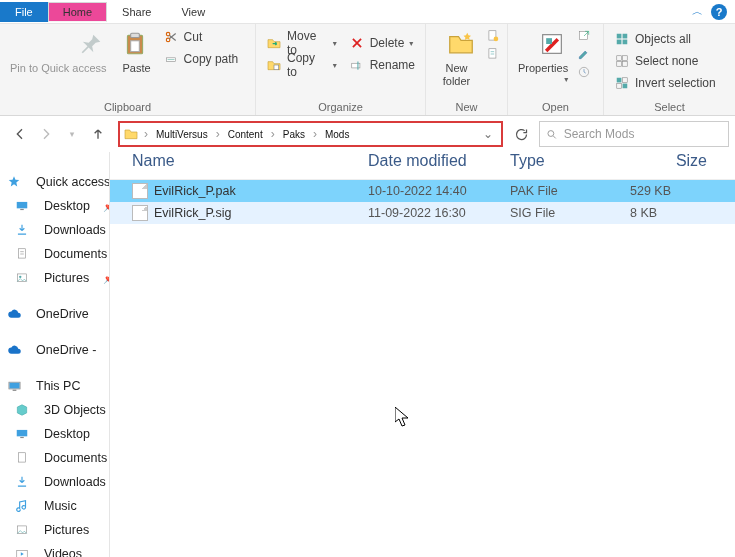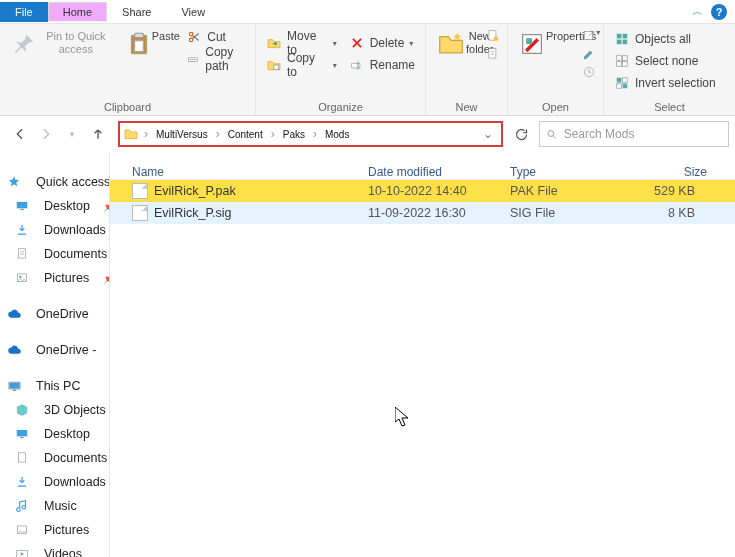--- a/index.html
+++ b/index.html
@@ -2,31 +2,31 @@
 <html><head>
 <meta charset="utf-8">
 <style>
 * { margin: 0; padding: 0; box-sizing: border-box; font-family: "Segoe UI", sans-serif; }
 body { width: 735px; height: 557px; background: #fff; font-size: 12px; color: #333; overflow: hidden; }
 
 
 .tabs { display: flex; align-items: center; height: 24px; background: #fff; border-bottom: 1px solid #e5e5e5; }
 .tab { padding: 3px 14px; font-size: 11px; border: 1px solid transparent; cursor: pointer; }
 .tab.file { background: #1979ca; color: #fff; }
-.tab.active { background: #f0abfc; border: 1px solid #d8d8d8; border-bottom-color: #f5f5f5; }
+.tab.active { background: #ec4899; border: 1px solid #d8d8d8; border-bottom-color: #f5f5f5; }
 .tabs-spacer { flex: 1; }
 .tabs-right { display: flex; align-items: center; gap: 8px; padding-right: 8px; }
 .help-circle { width: 16px; height: 16px; border-radius: 50%; background: #1979ca; color: #fff; display: flex; align-items: center; justify-content: center; font-size: 11px; font-weight: bold; }
 
 
 .ribbon { display: flex; height: 92px; background: #f5f5f5; border-bottom: 1px solid #d8d8d8; }
 .ribbon-group { display: flex; flex-direction: column; border-right: 1px solid #e5e5e5; padding: 2px 4px 0 4px; }
 .ribbon-group-body { flex: 1; display: flex; align-items: flex-start; }
 .ribbon-group-label { text-align: center; color: #666; font-size: 11px; padding: 2px 0; }
-.rbtn-v { display: flex; flex-direction: row; align-items: flex-start; justify-content: flex-start; padding: 2px 6px; cursor: pointer; min-width: 44px; }
+.rbtn-v { display: flex; flex-direction: column; align-items: flex-end; justify-content: flex-start; padding: 2px 6px; cursor: pointer; min-width: 44px; }
 .rbtn-v .ico { width: 32px; height: 32px; display: flex; align-items: center; justify-content: center; }
 .rbtn-v .lbl { font-size: 11px; text-align: center; line-height: 1.2; margin-top: 2px; color: #444; }
 .rbtn-v.disabled { opacity: 0.55; }
 .rbtn-h { display: flex; align-items: center; gap: 5px; padding: 2px 6px; cursor: pointer; height: 22px; font-size: 12px; color: #444; }
 .rbtn-h .ico-s { width: 16px; height: 16px; display: flex; align-items: center; justify-content: center; }
 .stack { display: flex; flex-direction: column; justify-content: flex-start; }
 .mini-col { display: flex; flex-direction: column; gap: 2px; padding: 2px 2px; }
 .mini-ico { width: 16px; height: 16px; display: flex; align-items: center; justify-content: center; cursor: pointer; }
 
 
@@ -47,34 +47,34 @@
 
 .body { display: flex; height: calc(557px - 24px - 92px - 36px); }
 .sidebar { width: 110px; border-right: 1px solid #e5e5e5; overflow: hidden; padding-top: 18px; }
 .sb-item { display: flex; align-items: center; gap: 14px; padding: 4px 4px 4px 14px; cursor: pointer; font-size: 12.5px; color: #222; white-space: nowrap; }
 .sb-item.top { padding-left: 6px; }
 .sb-ico { width: 16px; height: 16px; display: flex; align-items: center; justify-content: center; flex-shrink: 0; }
 .sb-gap { height: 12px; }
 .pin { color: #888; font-size: 10px; margin-left: auto; }
 
 .content { flex: 1; display: flex; flex-direction: column; }
-.cols { display: flex; height: 28px; align-items: flex-end; border-bottom: 1px solid #eee; color: #3a5a88; font-size: 12px; }
+.cols { display: flex; height: 28px; align-items: flex-start; border-bottom: 1px solid #eee; color: #3a5a88; font-size: 16px; }
 .col-name { width: 258px; padding-left: 22px; }
 .col-date { width: 142px; }
 .col-type { width: 120px; }
 .col-size { flex: 1; text-align: right; padding-right: 28px; }
 .row { display: flex; height: 22px; align-items: center; font-size: 12.5px; }
-.row.sel { background: #fde047; }
+.row.sel { background: #7dd3fc; }
 .row.sel2 { background: #e5f2ff; }
 .cell-name { width: 258px; padding-left: 22px; display: flex; align-items: center; gap: 6px; }
 .file-ico { width: 16px; height: 16px; border: 1px solid #bbb; background: #fff; position: relative; }
 .file-ico::after { content: ""; position: absolute; top: 0; right: 0; width: 5px; height: 5px; background: linear-gradient(135deg, #fff 50%, #ccc 50%); }
 .cell-date { width: 142px; color: #555; }
 .cell-type { width: 120px; color: #555; }
-.cell-size { flex: 1; text-align: right; padding-right: 40px; color: #555; }
+.cell-size { flex: 1; text-align: left; padding-right: 29px; color: #555; }
 
 .cursor { position: absolute; left: 395px; top: 407px; pointer-events: none; }
 
 
 svg { display: block; }
 </style>
 </head>
 <body>
 
 <div class="tabs">

